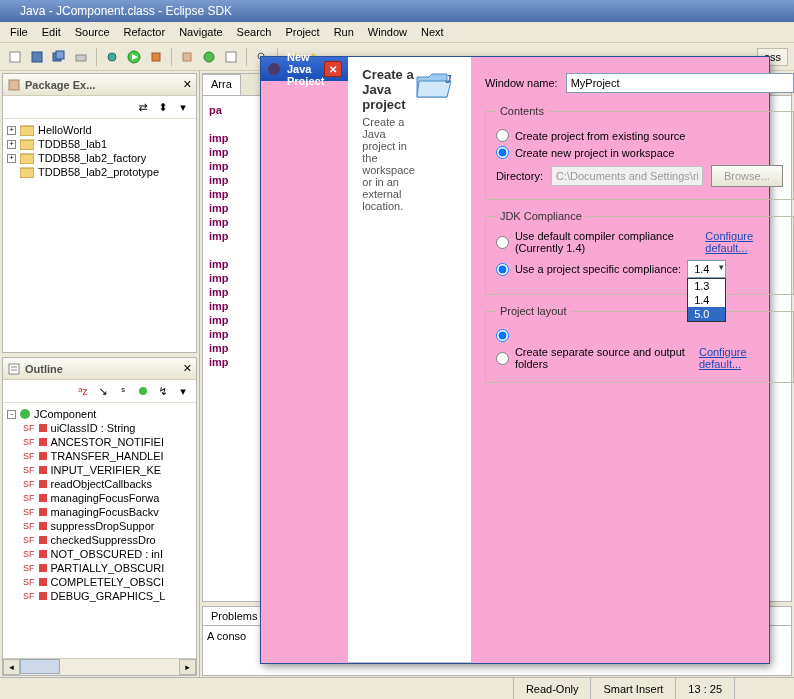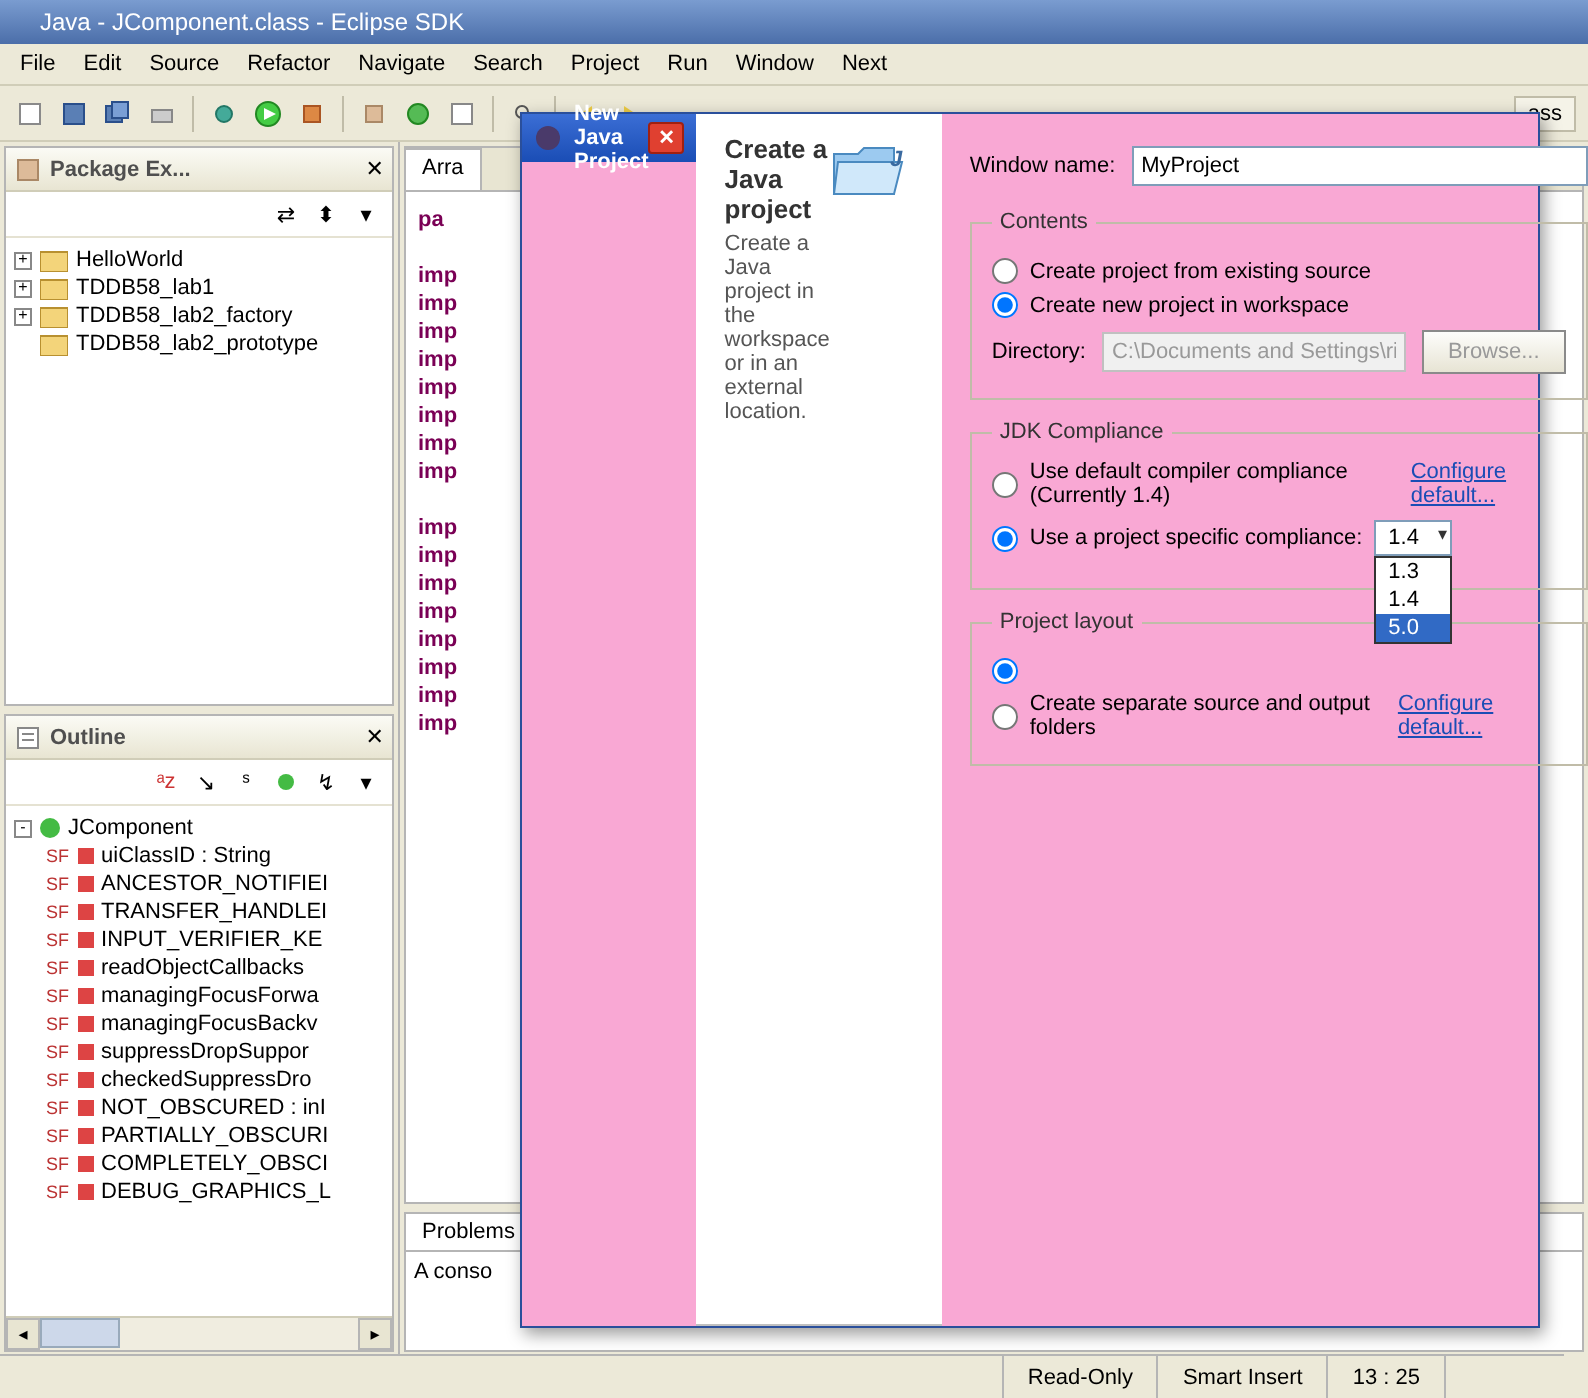--- a/index.html
+++ b/index.html
@@ -35,21 +35,21 @@
 .editor-tabs { display: flex; background: #e8e5d2; border-bottom: 1px solid #b5b5b5; height: 22px; }
 .etab { padding: 3px 8px; border-right: 1px solid #b5b5b5; background: #fff; border-top: 1px solid #b5b5b5; }
 .editor-body { padding: 6px; font-family: 'Courier New', monospace; color: #7a0055; font-weight: bold; }
 .editor-body div { margin: 2px 0; }
 .problems-area { height: 70px; border-top: 1px solid #b5b5b5; }
 .ptabs { display:flex; border-bottom:1px solid #b5b5b5; }
 .ptab { padding:3px 8px; border-right:1px solid #b5b5b5; }
 .pcontent { padding: 4px; }
 
 
-.statusbar { position: absolute; bottom: 0; left: 0; right: 12px; height: 22px; background: #ece9d8; border-top: 1px solid #b5b5b5; display: flex; align-items: center; }
+.statusbar { position: absolute; bottom: 0; left: 0; right: 0; height: 22px; background: #ece9d8; border-top: 1px solid #b5b5b5; display: flex; align-items: center; }
 .statusbar .cell { border-left: 1px solid #b5b5b5; padding: 0 12px; height: 100%; display: flex; align-items: center; }
 .statusbar .spacer { flex: 1; }
 
 
 .dialog { position: absolute; left: 260px; top: 56px; width: 510px; height: 608px; background: #f9a8d4; border: 1px solid #2a4f9b; box-shadow: 2px 3px 8px rgba(0,0,0,0.4); display: flex; }
 .dlg-title { background: linear-gradient(#3b6ed5,#1a4db5); color: #fff; padding: 4px 6px; display: flex; align-items: center; height: 24px; }
 .dlg-title .t { flex: 1; font-weight: bold; }
 .dlg-close { width: 18px; height: 16px; background: #e04030; border: 1px solid #a02010; color: #fff; display: flex; align-items: center; justify-content: center; font-weight: bold; font-size: 10px; border-radius: 2px; cursor: pointer; }
 .dlg-banner { background: #fff; padding: 10px 14px; display: flex; border-bottom: 1px solid #c0c0c0; }
 .dlg-banner .btxt { flex: 1; }

